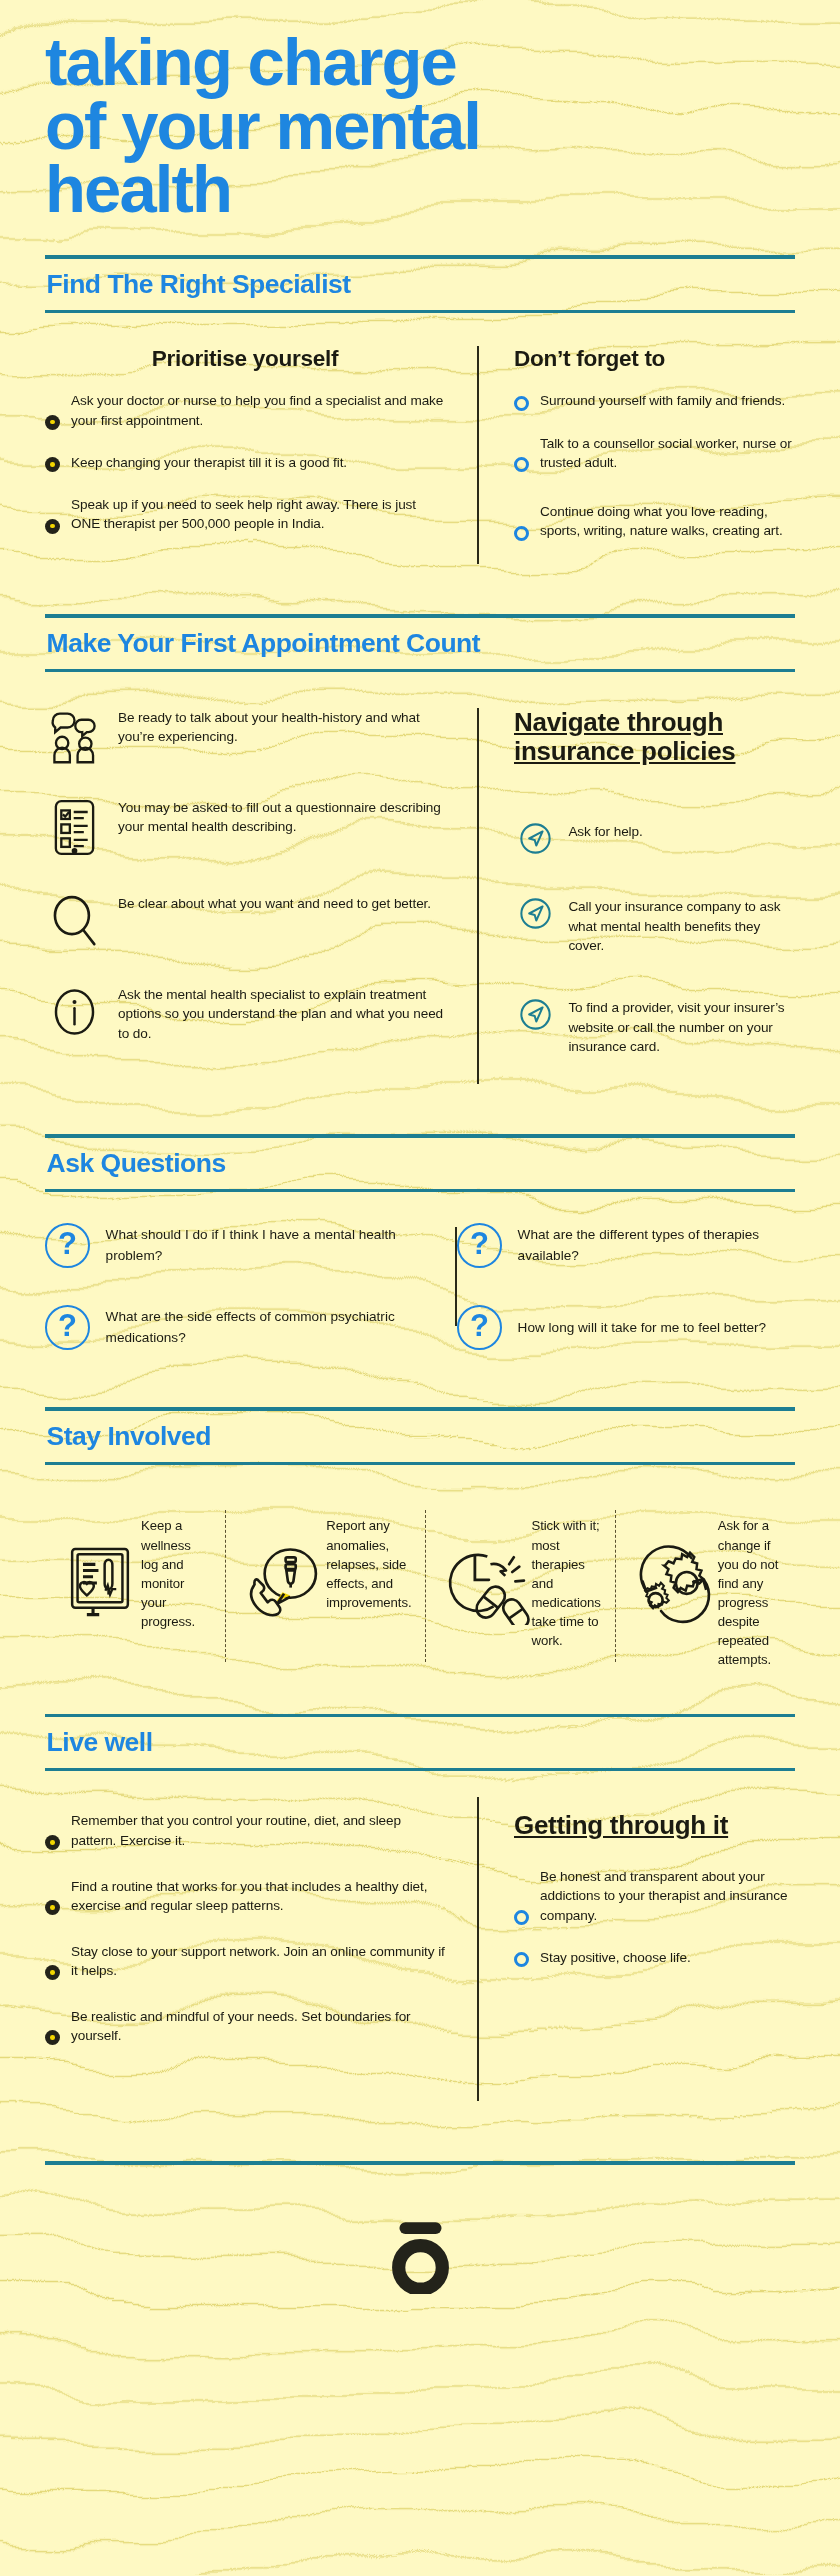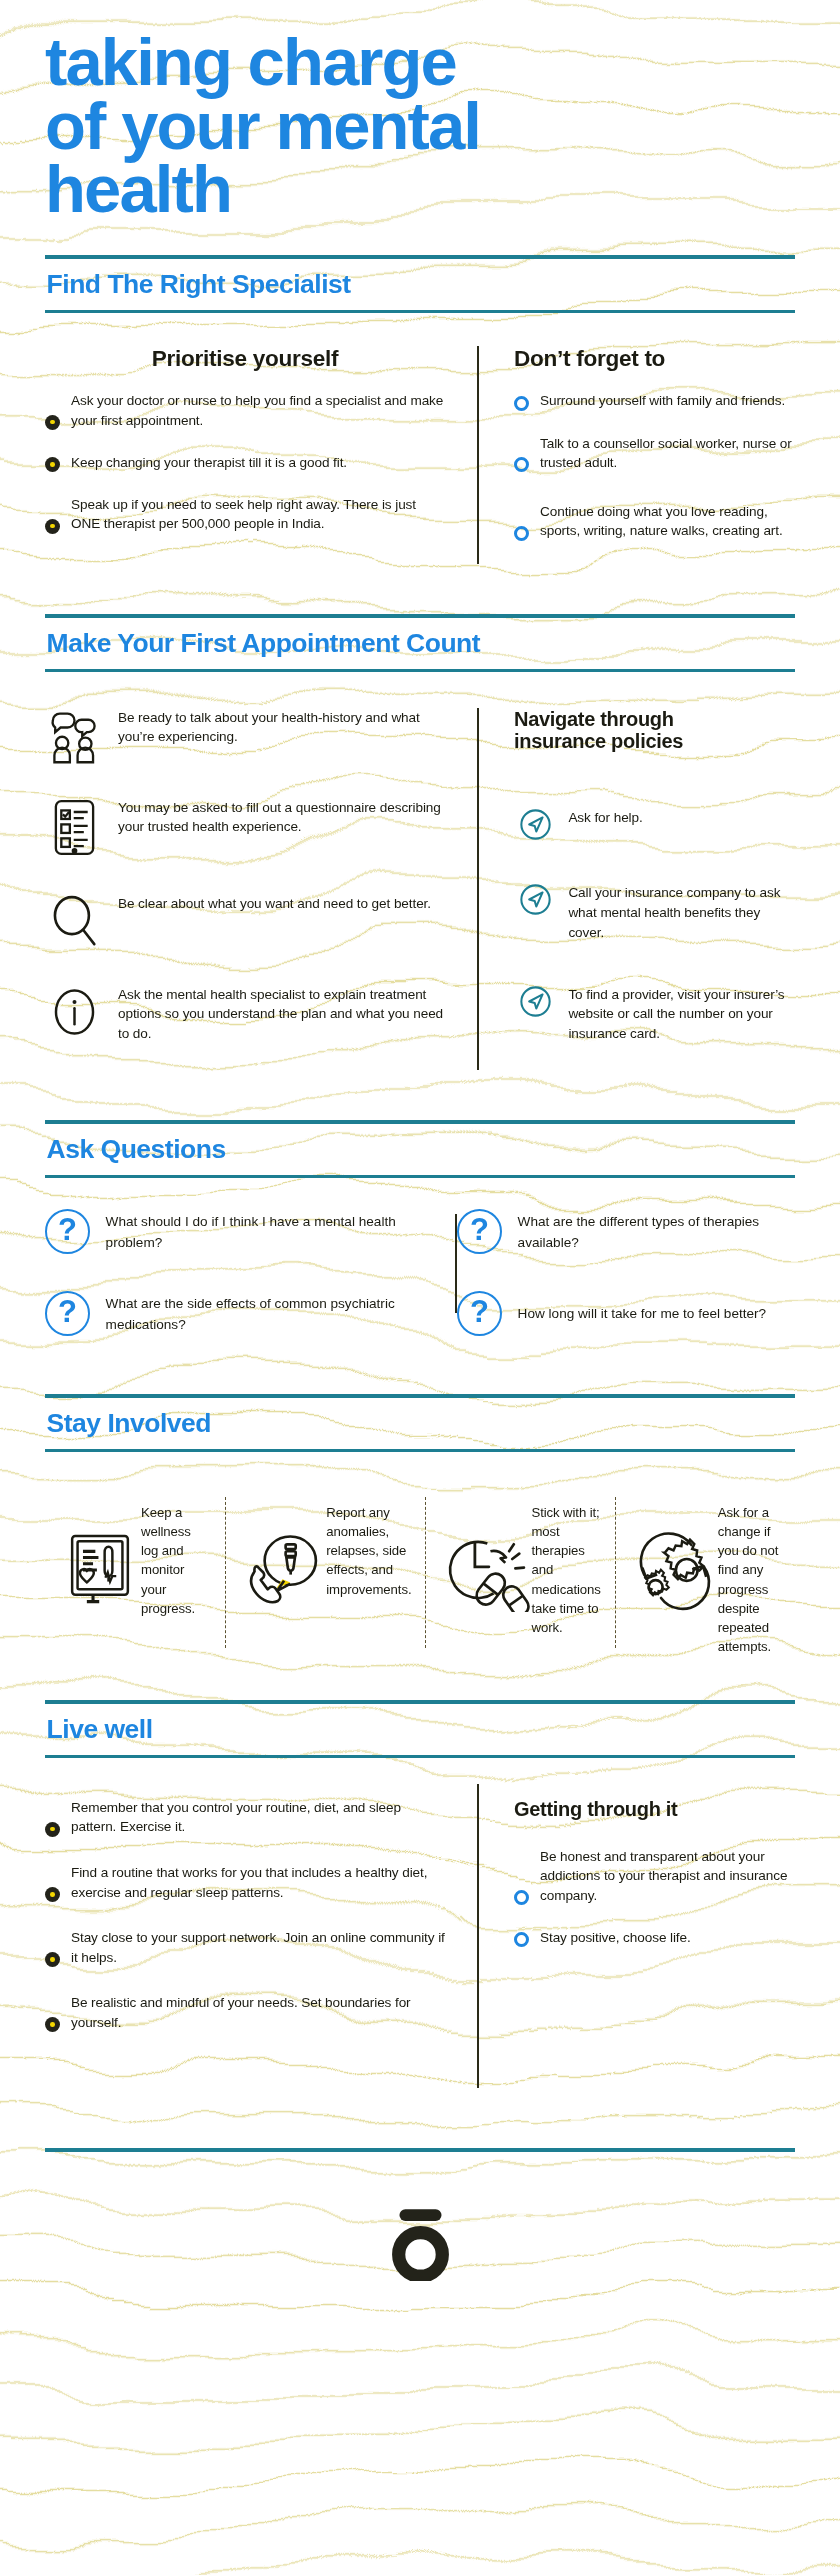--- a/index.html
+++ b/index.html
@@ -5,21 +5,21 @@
   * { box-sizing: border-box; margin: 0; padding: 0; }
   html, body {
     width: 840px;
     background: #F2D500;
     font-family: "Liberation Sans", sans-serif;
   }
   #poster {
     position: relative;
     width: 840px;
     height: 2576px;
-    background: #ffffff;
+    background: #fef9c3;
     overflow: hidden;
   }
   
   #topo {
     position: absolute;
     inset: 0;
     pointer-events: none;
     opacity: .38;
     z-index: 0;
   }
@@ -71,21 +71,21 @@
 
   .subhead {
     font-size: 22.6px;
     font-weight: 700;
     color: #1b1b12;
     letter-spacing: -0.3px;
     margin-bottom: 20px;
     line-height: 1.12;
   }
   .subhead.center { text-align: center; }
-  .subhead.big { font-size: 20px; }
+  .subhead.big { font-size: 26px; text-decoration: underline; }
 
   
   ul.bullets { list-style: none; }
   ul.bullets li {
     display: flex;
     align-items: flex-end;
     margin-bottom: 23px;
   }
   .bdot {
     flex: 0 0 auto;
@@ -324,21 +324,21 @@
                 <rect x="12" y="16" width="11" height="11"></rect>
                 <path d="M14 21l3 3 5-6"></path>
                 <path d="M28 18h18M28 26h13"></path>
                 <rect x="12" y="34" width="11" height="11"></rect>
                 <path d="M28 36h18M28 44h13"></path>
                 <rect x="12" y="52" width="11" height="11"></rect>
                 <path d="M28 54h18M28 62h13"></path>
                 <circle cx="29" cy="68" r="2.2" fill="#1b1b12"></circle>
               </svg>
             </span>
-            <span class="itxt">You may be asked to fill out a questionnaire describing your trusted health experience.</span>
+            <span class="itxt">You may be asked to fill out a questionnaire describing your mental health describing.</span>
           </li>
 
           <li style="margin-bottom:37px">
             <span class="ibox">
               <svg class="ico" width="48" height="54" viewBox="0 0 62 70" fill="none" stroke="#1b1b12" stroke-width="3.4">
                 <ellipse cx="27" cy="28" rx="22" ry="24"></ellipse>
                 <path d="M42 47l14 18" stroke-linecap="round"></path>
               </svg>
             </span>
             <span class="itxt">Be clear about what you want and need to get better.</span>

